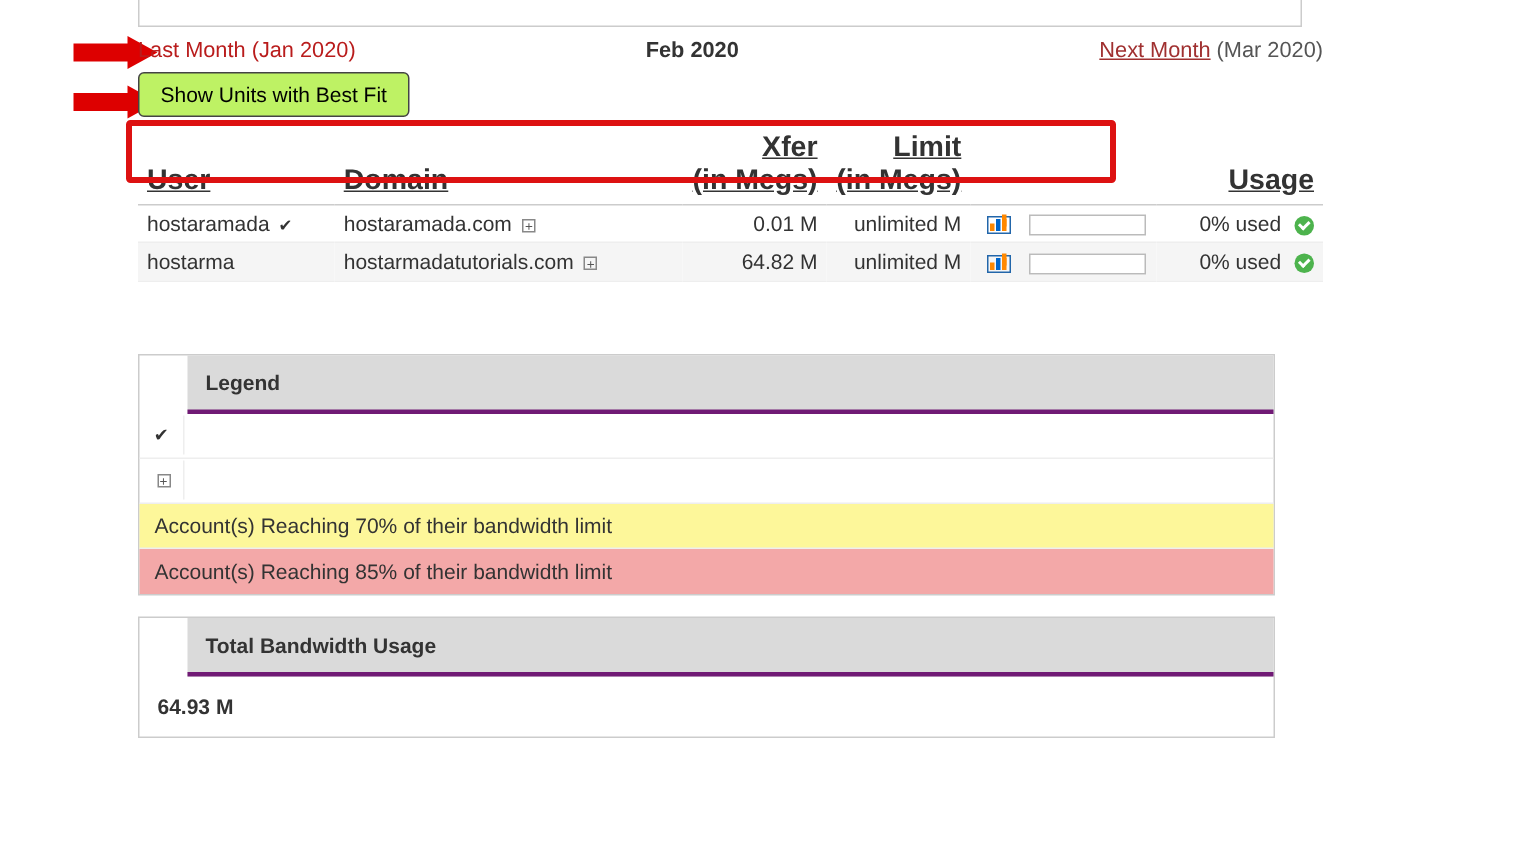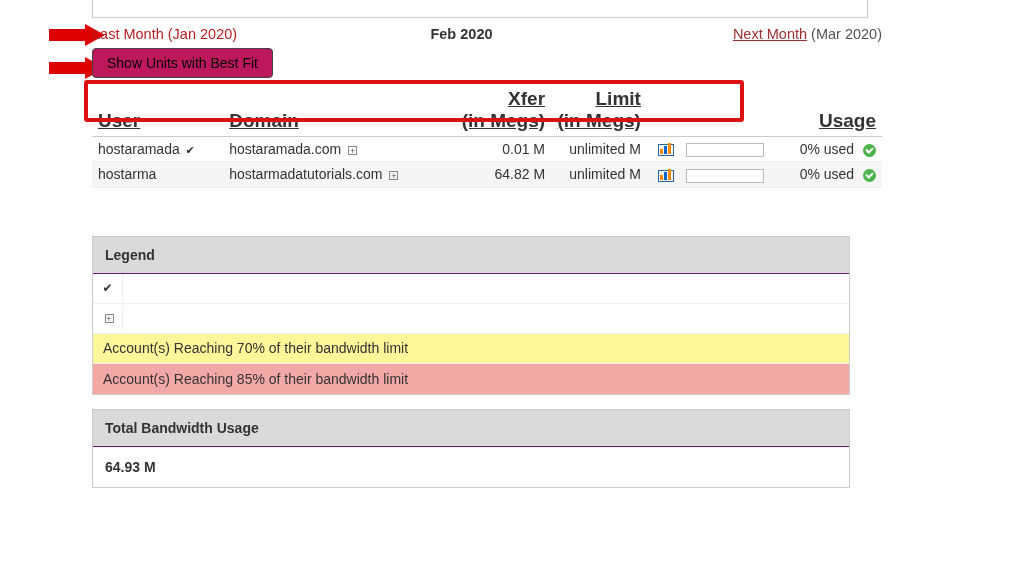--- a/index.html
+++ b/index.html
@@ -30,21 +30,21 @@
     font-size:14.5px;
   }
   .nav-row .left { color:#1f6fc0; cursor:pointer;}
   .nav-row .left .unlink { color:#b91c1c; text-decoration:none;}
   .nav-row .center { font-weight:bold;}
   .nav-row .right a { color:#a03030; text-decoration:underline;margin-left:47px;}
   .nav-row .right .paren { color:#555; text-decoration:none;}
   .fit-btn {
     border:1px solid #444;
     border-radius:4px;
-    background:#be185d;
+    background:#bef264;
     padding:6px 14px;
     font-size:14px;
     cursor:pointer;
     margin-bottom:2px;
   }
   .arrow {
     position:absolute;
     width:50px; height:22px;
   }
   .arrow svg { position:absolute; left:0; top:0;}
@@ -147,21 +147,22 @@
     margin-top:48px;
     width:758px;
     border:1px solid #ccc;
   }
   .total-box { margin-top:14px;}
   .legend-head, .total-head {
     background:#dadada;
     padding:10px 12px;
     font-weight:bold;
     font-size:14px;
-    border-bottom:1px solid #701a75;
+    border-bottom:3px solid #701a75;
+    margin-left:32px;
   }
   .legend-row {
     display:flex;
     align-items:center;
     border-bottom:1px solid #eee;
     min-height:30px;
     font-size:14px;
   }
   .legend-row .sym {
     width:30px;

